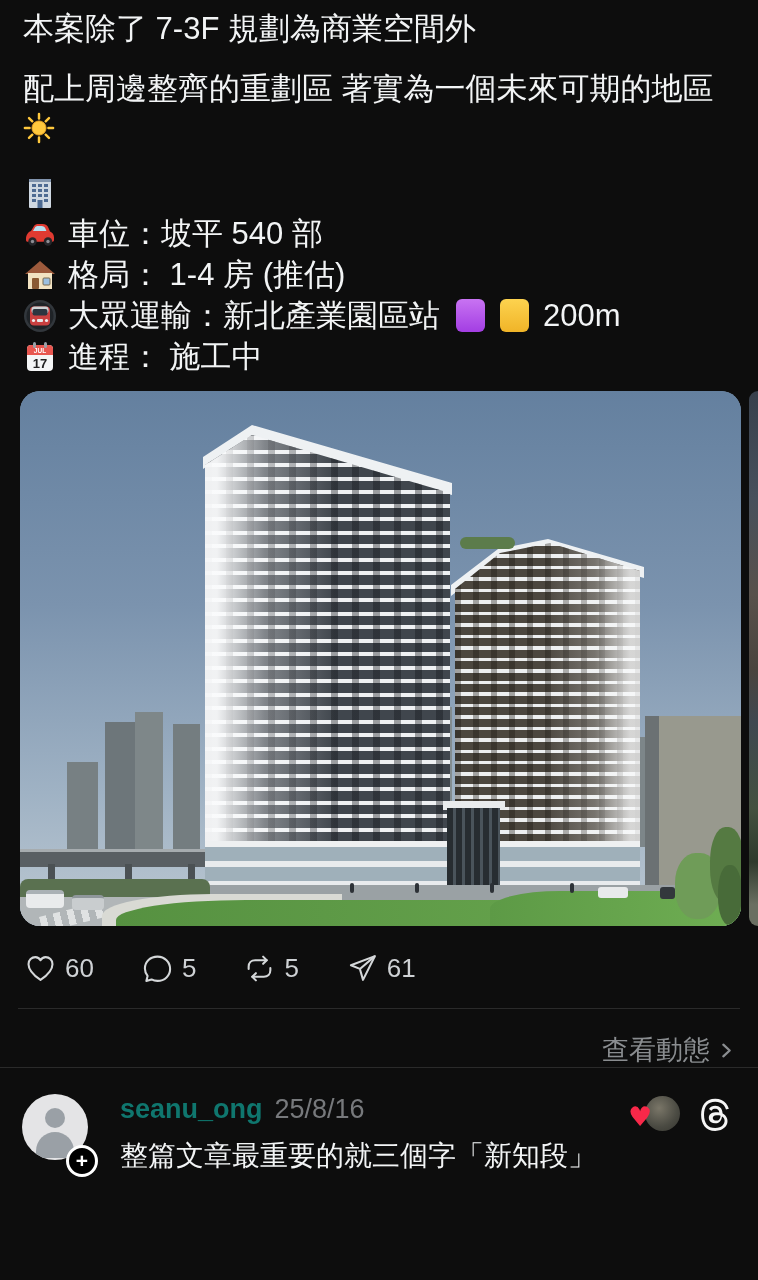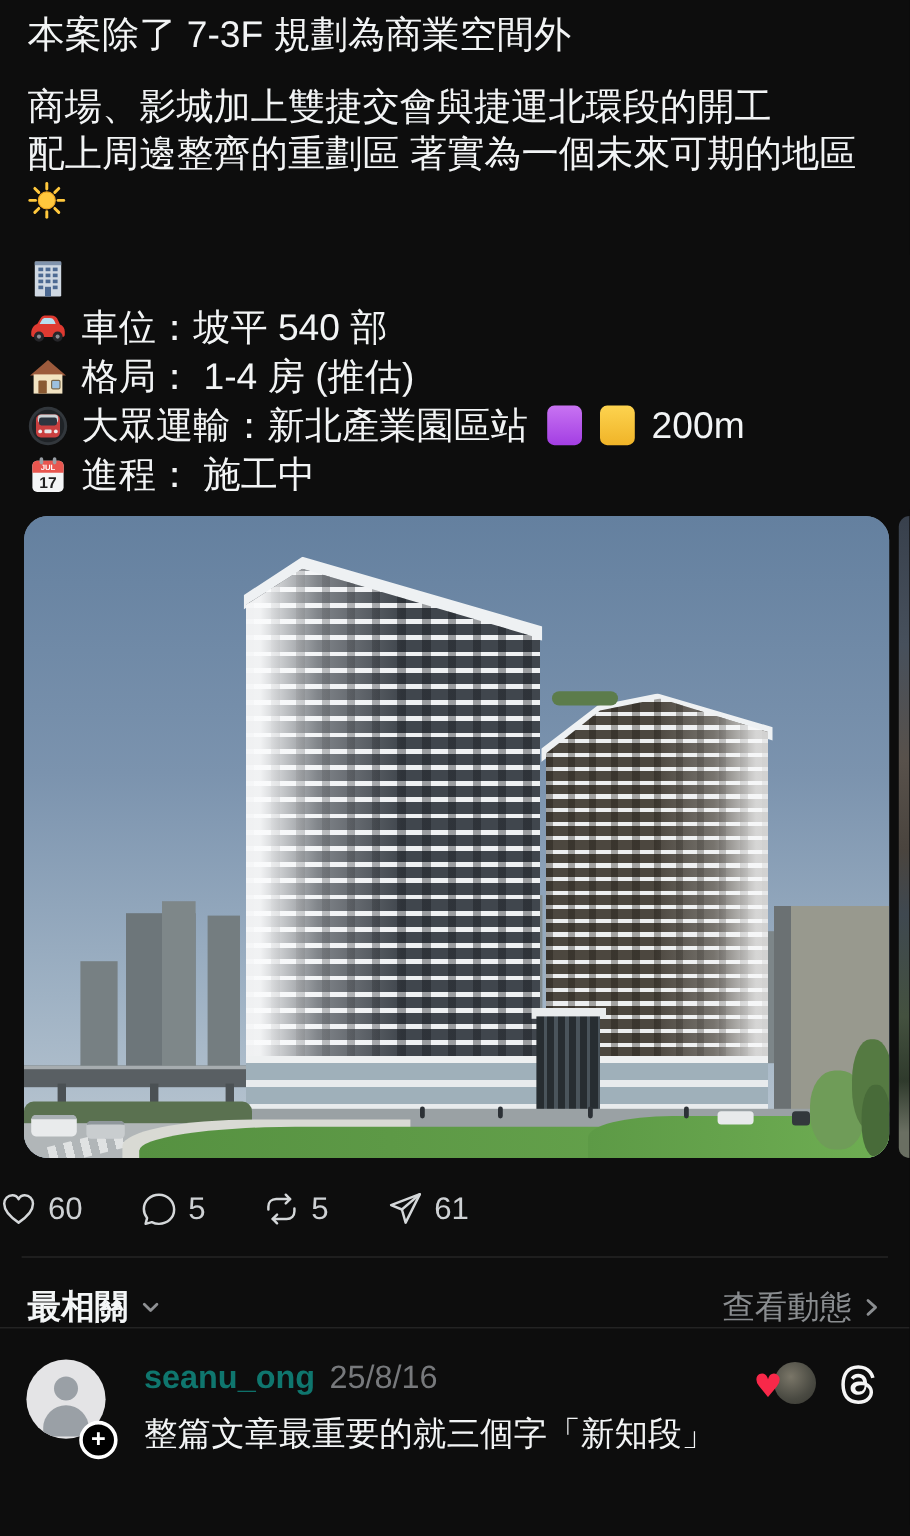--- a/index.html
+++ b/index.html
@@ -74,21 +74,21 @@
   .scooter{left:640px;top:496px;width:15px;height:12px;background:#33383c;border-radius:3px;}
   .person{width:4px;height:10px;background:#2c3136;border-radius:2px;top:492px;}
   .person.a{left:330px}.person.b{left:395px}.person.c{left:470px}.person.d{left:550px}
   .rtree1{left:655px;top:462px;width:46px;height:66px;background:#6f9c58;border-radius:45%;}
   .rtree2{left:690px;top:436px;width:34px;height:76px;background:#557a42;border-radius:45%;}
   .rtree3{left:698px;top:474px;width:24px;height:60px;background:#486b39;border-radius:45%;}
   .next-sliver{position:absolute;left:749px;top:0;width:9px;height:535px;border-radius:14px 0 0 14px;cursor:pointer;
      background:linear-gradient(180deg,#38404c 0%,#47505c 20%,#58514b 38%,#4a443e 52%,#3f4850 62%,#44513f 78%,#2f3a2c 88%,#6a6f62 96%);}
 
   
-  .engagement{display:flex;align-items:center;margin-top:26px;gap:48px;height:32px;}
+  .engagement{display:flex;align-items:center;margin-top:26px;padding-left:25px;gap:48px;height:32px;}
   .eng-btn{display:flex;align-items:center;gap:9px;cursor:pointer;}
   .eng-count{font-size:26px;color:#ced1d4;}
   .divider{height:1px;background:#2a2a2a;margin:24px 18px 0 18px;}
   .divider.full{margin:0;}
 
   
   .sort-row{display:flex;align-items:center;margin-top:24px;padding:0 22px 0 23px;height:34px;}
   .sort-label{font-size:28px;font-weight:700;color:#f3f5f6;display:flex;align-items:center;gap:9px;cursor:pointer;}
   .activity-link{margin-left:auto;font-size:27px;color:#8a8d90;display:flex;align-items:center;gap:7px;cursor:pointer;}
   .div2{margin-top:26px;}
@@ -116,21 +116,20 @@
 </head>
 <body>
 
 <div class="page">
 
   <div class="post-text">
     <div class="para">
       <div>本案除了 7-3F 規劃為商業空間外</div>
     </div>
     <div class="para">
-      <div>商場、影城加上雙捷交會與捷運北環段的開工</div>
       <div><span>配上周邊整齊的重劃區 著實為一個未來可期的地區</span><span class="emoji"><svg width="32" height="32" viewBox="0 0 34 34">
               <g stroke="#ffc83d" stroke-width="2.6" stroke-linecap="round">
                 <line x1="17" y1="2" x2="17" y2="7"></line>
                 <line x1="17" y1="27" x2="17" y2="32"></line>
                 <line x1="2" y1="17" x2="7" y2="17"></line>
                 <line x1="27" y1="17" x2="32" y2="17"></line>
                 <line x1="6.4" y1="6.4" x2="9.9" y2="9.9"></line>
                 <line x1="24.1" y1="24.1" x2="27.6" y2="27.6"></line>
                 <line x1="6.4" y1="27.6" x2="9.9" y2="24.1"></line>
                 <line x1="24.1" y1="9.9" x2="27.6" y2="6.4"></line>
@@ -285,26 +284,20 @@
             <path d="M12.5 15.4 27 3"></path>
           </g>
         </svg>
       <span class="eng-count">61</span>
     </div>
   </div>
 
   <div class="divider"></div>
 
   <div class="sort-row">
-    <div class="sort-label">
-      <span>最相關</span>
-      <svg width="19" height="19" viewBox="0 0 18 18">
-          <path d="M4 6.5l5 5 5-5" fill="none" stroke="#8e9093" stroke-width="2.2" stroke-linecap="round" stroke-linejoin="round"></path>
-        </svg>
-    </div>
     <div class="activity-link">
       <span>查看動態</span>
       <svg width="19" height="19" viewBox="0 0 18 18">
           <path d="M6 3.5l6 5.5-6 5.5" fill="none" stroke="#8a8d90" stroke-width="2.2" stroke-linecap="round" stroke-linejoin="round"></path>
         </svg>
     </div>
   </div>
 
   <div class="divider full div2"></div>
 

